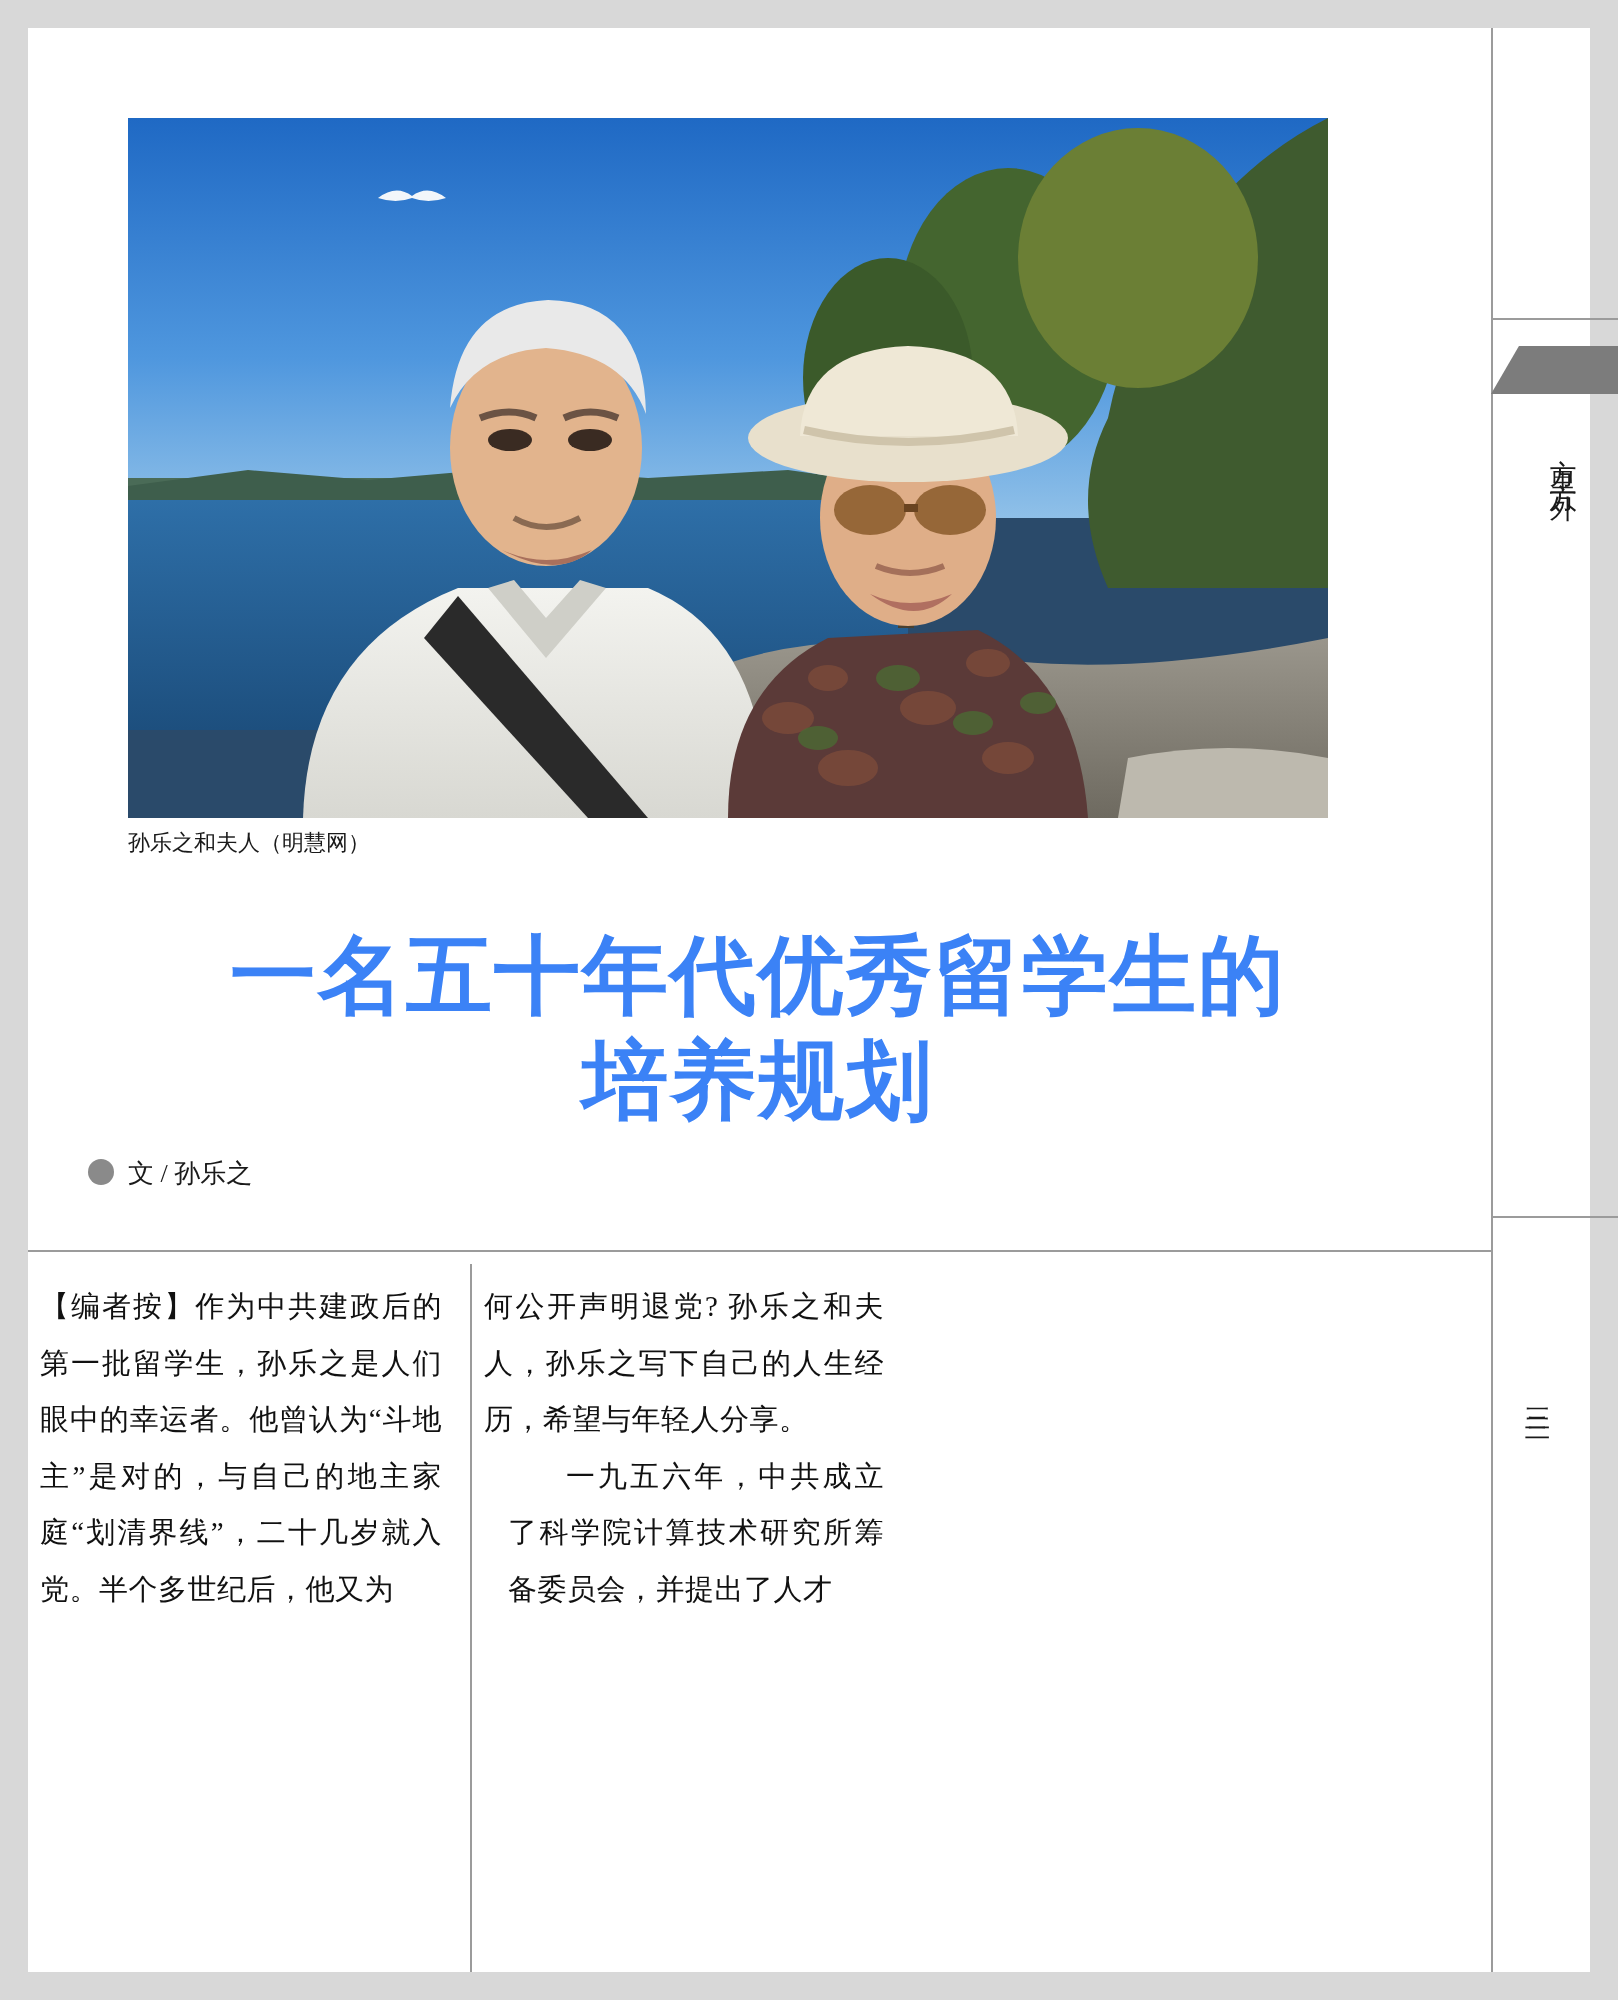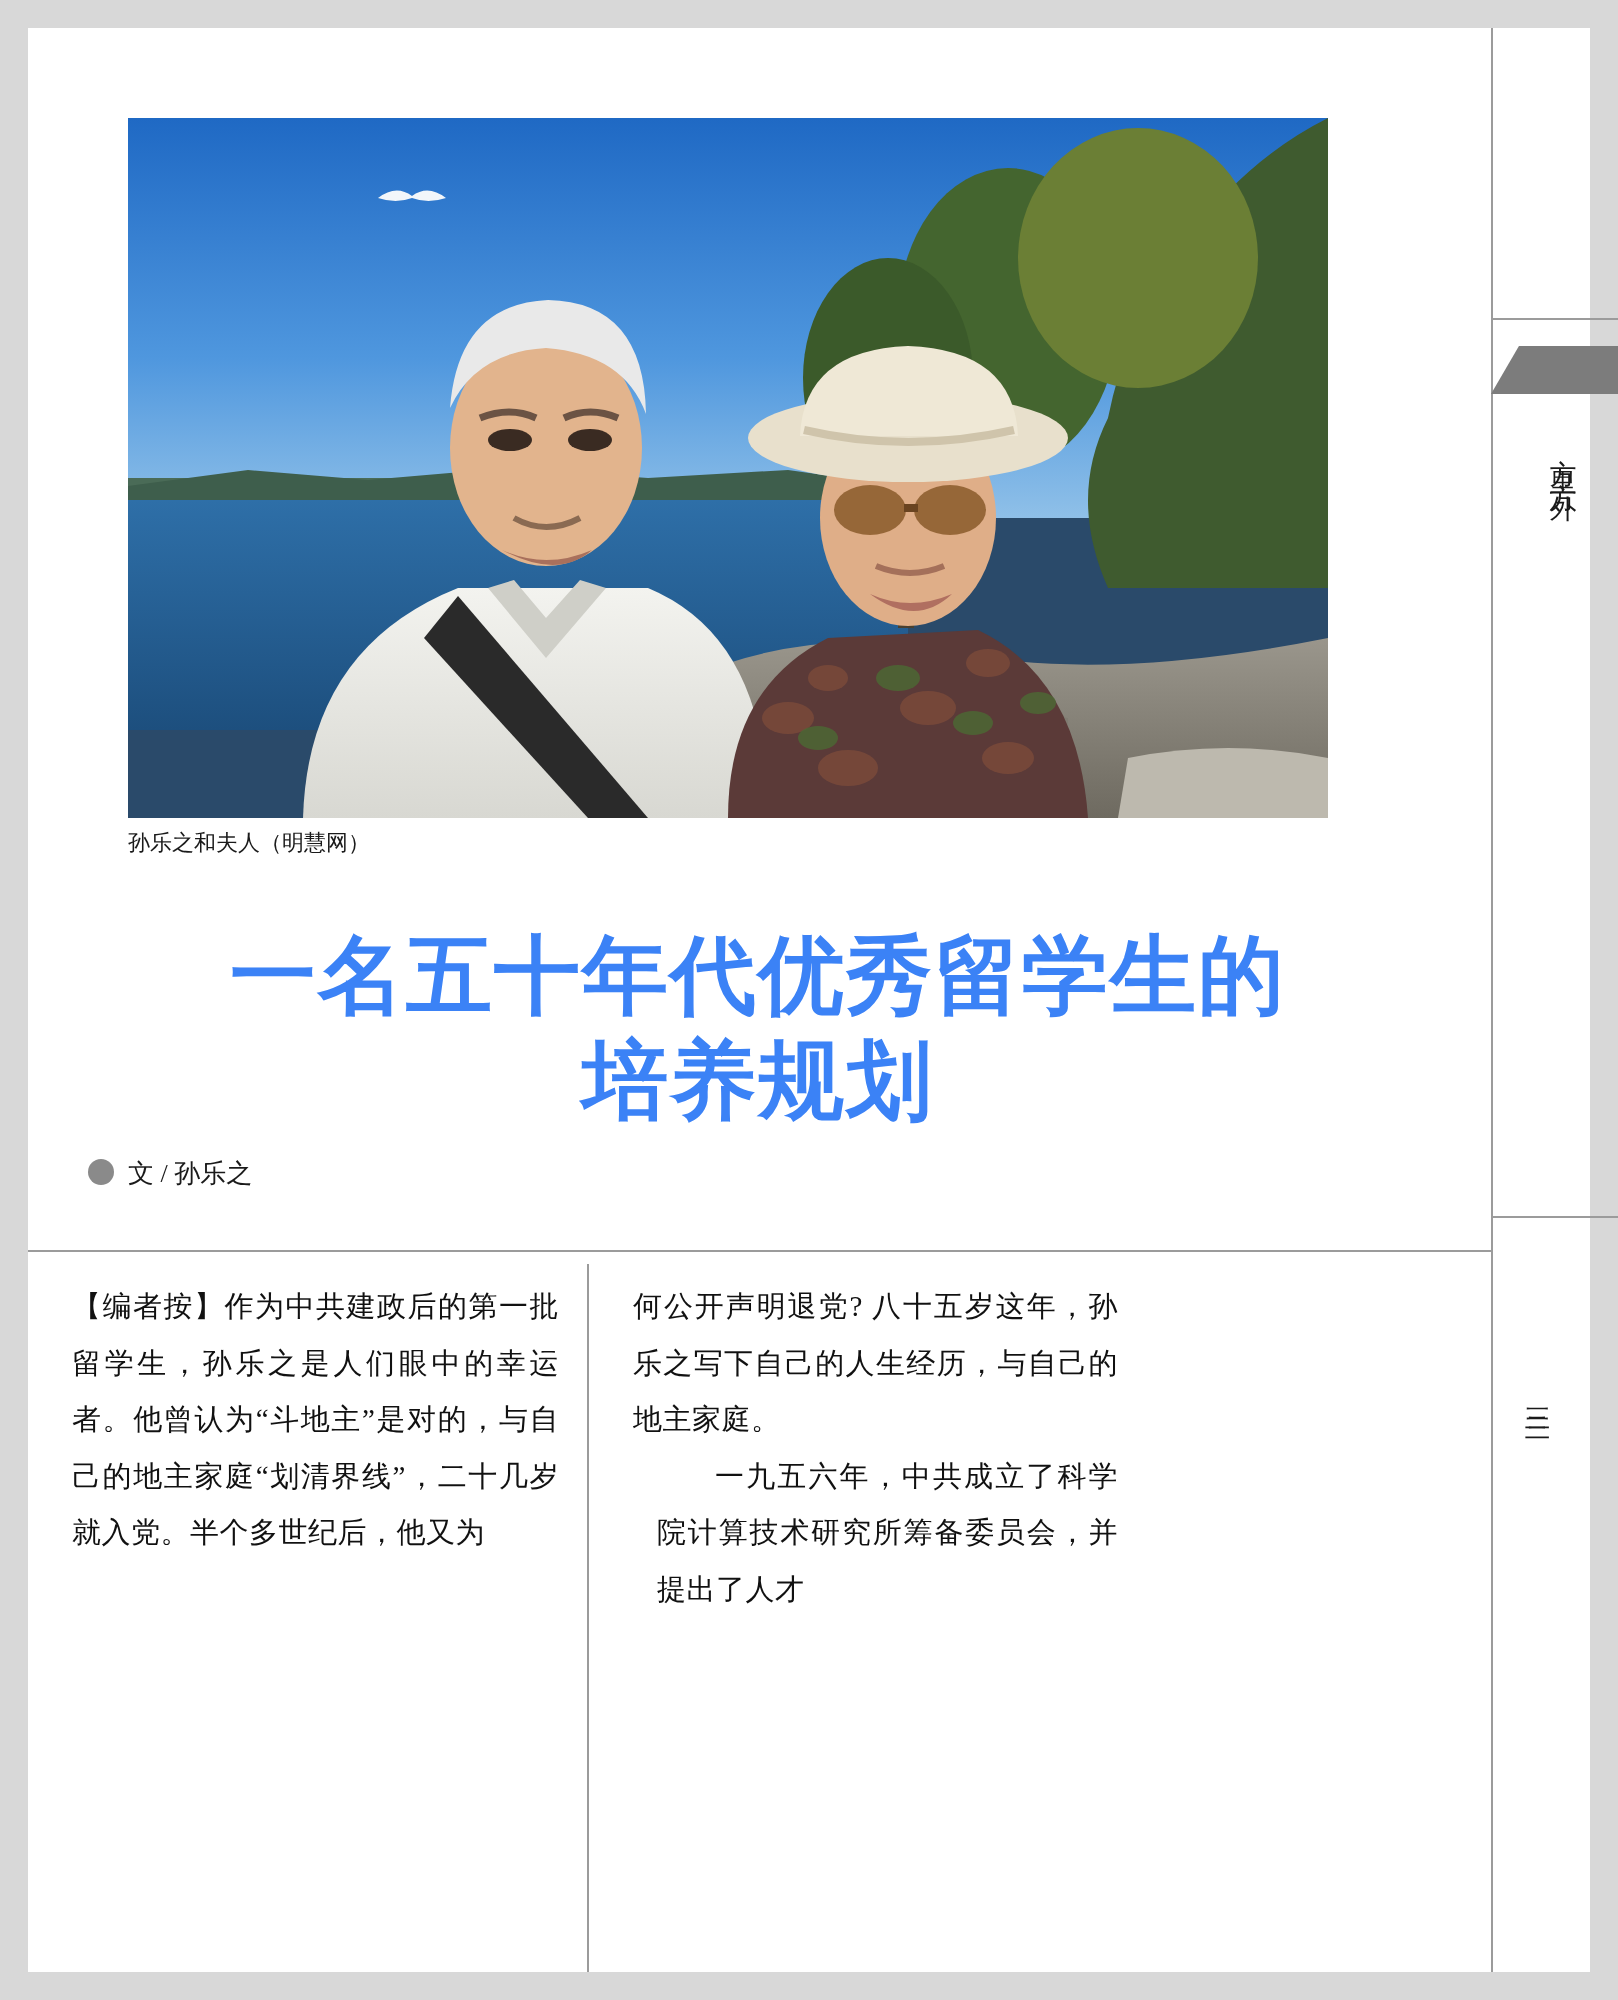--- a/index.html
+++ b/index.html
@@ -162,23 +162,23 @@
   
   .columns {
     position: absolute;
     left: 0;
     top: 1236px;
     width: 1463px;
     height: 708px;
     display: flex;
   }
   .col {
-    width: 559px;
+    width: 442px;
     box-sizing: border-box;
-    padding: 14px 28px 0 44px;
+    padding: 14px 28px 0 12px;
     position: relative;
   }
   .col + .col {
     border-left: 2px solid #9b9b9b;
   }
   .col p {
     margin: 0;
     font-family: "Liberation Serif", serif;
     font-size: 29px;
     line-height: 1.95;
@@ -299,21 +299,21 @@
       <span class="dot"></span><span>文 / 孙乐之</span>
     </div>
 
     <div class="body-rule"></div>
 
     <div class="columns">
       <div class="col">
         <p>【编者按】作为中共建政后的第一批留学生，孙乐之是人们眼中的幸运者。他曾认为“斗地主”是对的，与自己的地主家庭“划清界线”，二十几岁就入党。半个多世纪后，他又为</p>
       </div>
       <div class="col">
-        <p>何公开声明退党? 八十五岁这年，孙乐之写下自己的人生经历，与自己的地主家庭。</p>
+        <p>何公开声明退党? 孙乐之和夫人，孙乐之写下自己的人生经历，希望与年轻人分享。</p>
         <p class="indent">一九五六年，中共成立了科学院计算技术研究所筹备委员会，并提出了人才</p>
       </div>
     </div>
 
     <div class="side-col"></div>
     <div class="side-divider top"></div>
     <div class="side-tab">
         <div class="shape"></div>
       </div>
     <div class="side-label">方里方外</div>

